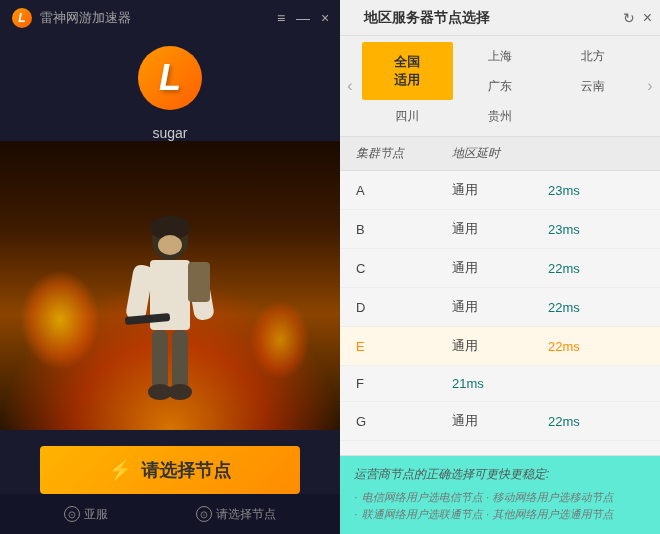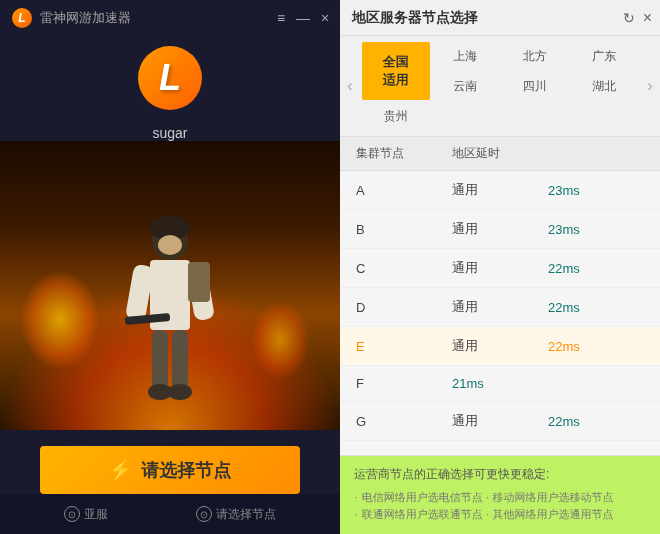--- a/index.html
+++ b/index.html
@@ -205,20 +205,21 @@
       align-items: center;
       padding: 0 12px;
       border-bottom: 1px solid #ddd;
       position: relative;
     }
 
     .right-title {
       font-size: 14px;
       color: #333;
       font-weight: bold;
+      margin-left: 12px;
     }
 
     .right-title-controls {
       position: absolute;
       right: 8px;
       top: 50%;
       transform: translateY(-50%);
       display: flex;
       gap: 8px;
       align-items: center;
@@ -253,21 +254,21 @@
       font-size: 16px;
       cursor: pointer;
       display: flex;
       align-items: center;
       justify-content: center;
       flex-shrink: 0;
     }
 
     .tabs-grid {
       display: grid;
-      grid-template-columns: repeat(4, 1fr);
+      grid-template-columns: repeat(3, 1fr);
       grid-template-rows: repeat(2, 1fr);
       flex: 1;
       gap: 2px;
       padding: 2px;
     }
 
     .tab-item {
       height: 28px;
       display: flex;
       align-items: center;
@@ -298,20 +299,21 @@
       display: grid;
       grid-template-columns: 1fr 1fr 1fr;
       padding: 8px 16px;
       background: #ebebeb;
       border-bottom: 1px solid #ddd;
     }
 
     .header-cell {
       font-size: 12px;
       color: #555;
+      font-style: italic;
     }
 
     .server-row {
       display: grid;
       grid-template-columns: 1fr 1fr 1fr;
       padding: 10px 16px;
       border-bottom: 1px solid #eee;
       align-items: center;
     }
 
@@ -332,22 +334,23 @@
       color: #0f766e;
     }
 
     .latency-orange {
       color: #ff8c00;
     }
 
     
     .tips-section {
       padding: 10px 14px;
-      background: #bef264;
+      background: #5eead4;
       border-top: 1px solid #e0e0e0;
+      font-style: italic;
     }
 
     .tips-title {
       font-size: 12px;
       color: #555;
       margin-bottom: 6px;
     }
 
     .tips-item {
       font-size: 11px;
@@ -457,21 +460,20 @@
 
       <div class="tab-item active-first">
         <span>全国</span>
         <span>适用</span>
       </div>
       <div class="tab-item">上海</div>
       <div class="tab-item">北方</div>
       <div class="tab-item">广东</div>
       <div class="tab-item">云南</div>
       <div class="tab-item">四川</div>
-      <div class="tab-item">湖北</div>
       <div class="tab-item">贵州</div>
     </div>
     <div class="tab-nav-btn">›</div>
   </div>
 
   <div class="server-header">
     <span class="header-cell">集群节点</span>
     <span class="header-cell">地区延时</span>
   </div>
 

